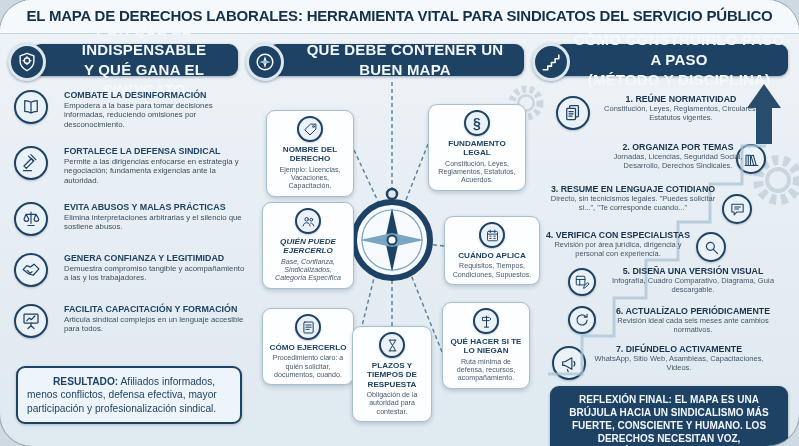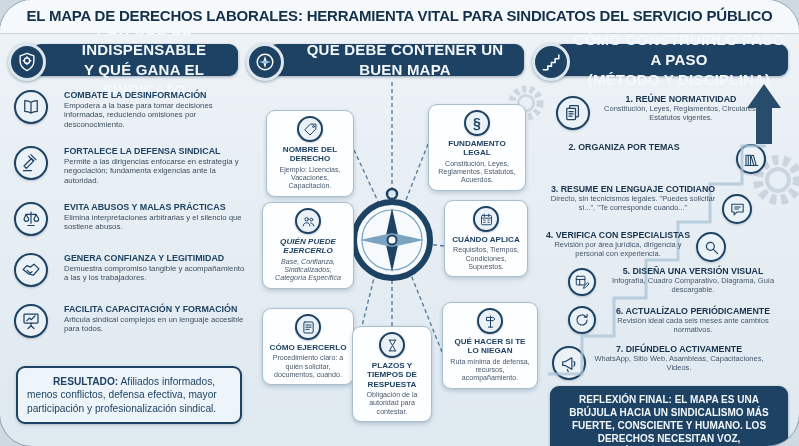--- a/index.html
+++ b/index.html
@@ -42,34 +42,34 @@
   .result-box .lbl{font-weight:bold;padding-left:26px;}
 
   .mbox{position:absolute;background:#fdfeff;border:1px solid #a8bfcf;border-radius:9px;padding:5px;
         text-align:center;box-shadow:0 2px 4px rgba(30,66,99,.22);box-sizing:border-box;z-index:2;}
   .mbox .badge{margin:0 auto 3px;}
   .mtitle{font-size:8.1px;font-weight:bold;color:#1e4263;line-height:1.15;margin-bottom:2px;}
   .mdesc{font-size:7.1px;color:#48596a;line-height:1.18;}
   #box-nombre{left:266px;top:110px;width:88px;}
   #box-fundamento{left:428px;top:104px;width:98px;}
   #box-quien{left:262px;top:202px;width:92px;font-style:italic;}
-  #box-cuando{left:444px;top:200px;width:84px;}
+  #box-cuando{left:444px;top:216px;width:96px;}
   #box-como{left:262px;top:308px;width:92px;}
-  #box-niegan{left:442px;top:302px;width:96px;}
+  #box-niegan{left:442px;top:302px;width:88px;}
   #box-plazos{left:352px;top:326px;width:80px;}
 
   .connectors{position:absolute;left:250px;top:82px;z-index:1;}
   .stairsvg{position:absolute;left:542px;top:82px;z-index:1;}
   .gear{position:absolute;opacity:.14;z-index:0;}
 
   .step{position:absolute;text-align:center;z-index:2;}
   .stitle{font-size:8.8px;font-weight:bold;color:#17324d;margin-bottom:1px;}
   .sdesc{font-size:7.5px;color:#44566b;line-height:1.18;}
   #step-1{left:596px;top:94px;width:170px;}
-  #step-2{left:548px;top:142px;width:152px;text-align:center;}
+  #step-2{left:602px;top:142px;width:152px;text-align:center;}
   #step-3{left:548px;top:184px;width:170px;}
   #step-4{left:544px;top:230px;width:148px;}
   #step-5{left:600px;top:266px;width:186px;}
   #step-6{left:600px;top:306px;width:186px;}
   #step-7{left:590px;top:344px;width:178px;}
   #icon-step1{left:556px;top:96px;} #icon-step2{left:736px;top:144px;}
   #icon-step3{left:722px;top:194px;} #icon-step4{left:696px;top:232px;}
   #icon-step5{left:568px;top:268px;} #icon-step6{left:568px;top:306px;}
   #icon-step7{left:552px;top:346px;}
 
@@ -366,20 +366,21 @@
     </g>
       </svg>
     </span>
 
   <div class="step" id="step-1">
     <div class="stitle">1. REÚNE NORMATIVIDAD</div>
     <div class="sdesc">Constitución, Leyes, Reglamentos, Circulares, Estatutos vigentes.</div>
   </div>
   <div class="step" id="step-2">
     <div class="stitle">2. ORGANIZA POR TEMAS</div>
+    <div class="sdesc">Jornadas, Licencias, Seguridad Social, Desarrollo, Derechos Sindicales.</div>
   </div>
   <div class="step" id="step-3">
     <div class="stitle">3. RESUME EN LENGUAJE COTIDIANO</div>
     <div class="sdesc">Directo, sin tecnicismos legales. "Puedes solicitar si...", "Te corresponde cuando..."</div>
   </div>
   <div class="step" id="step-4">
     <div class="stitle">4. VERIFICA CON ESPECIALISTAS</div>
     <div class="sdesc">Revisión por área jurídica, dirigencia y personal con experiencia.</div>
   </div>
   <div class="step" id="step-5">

